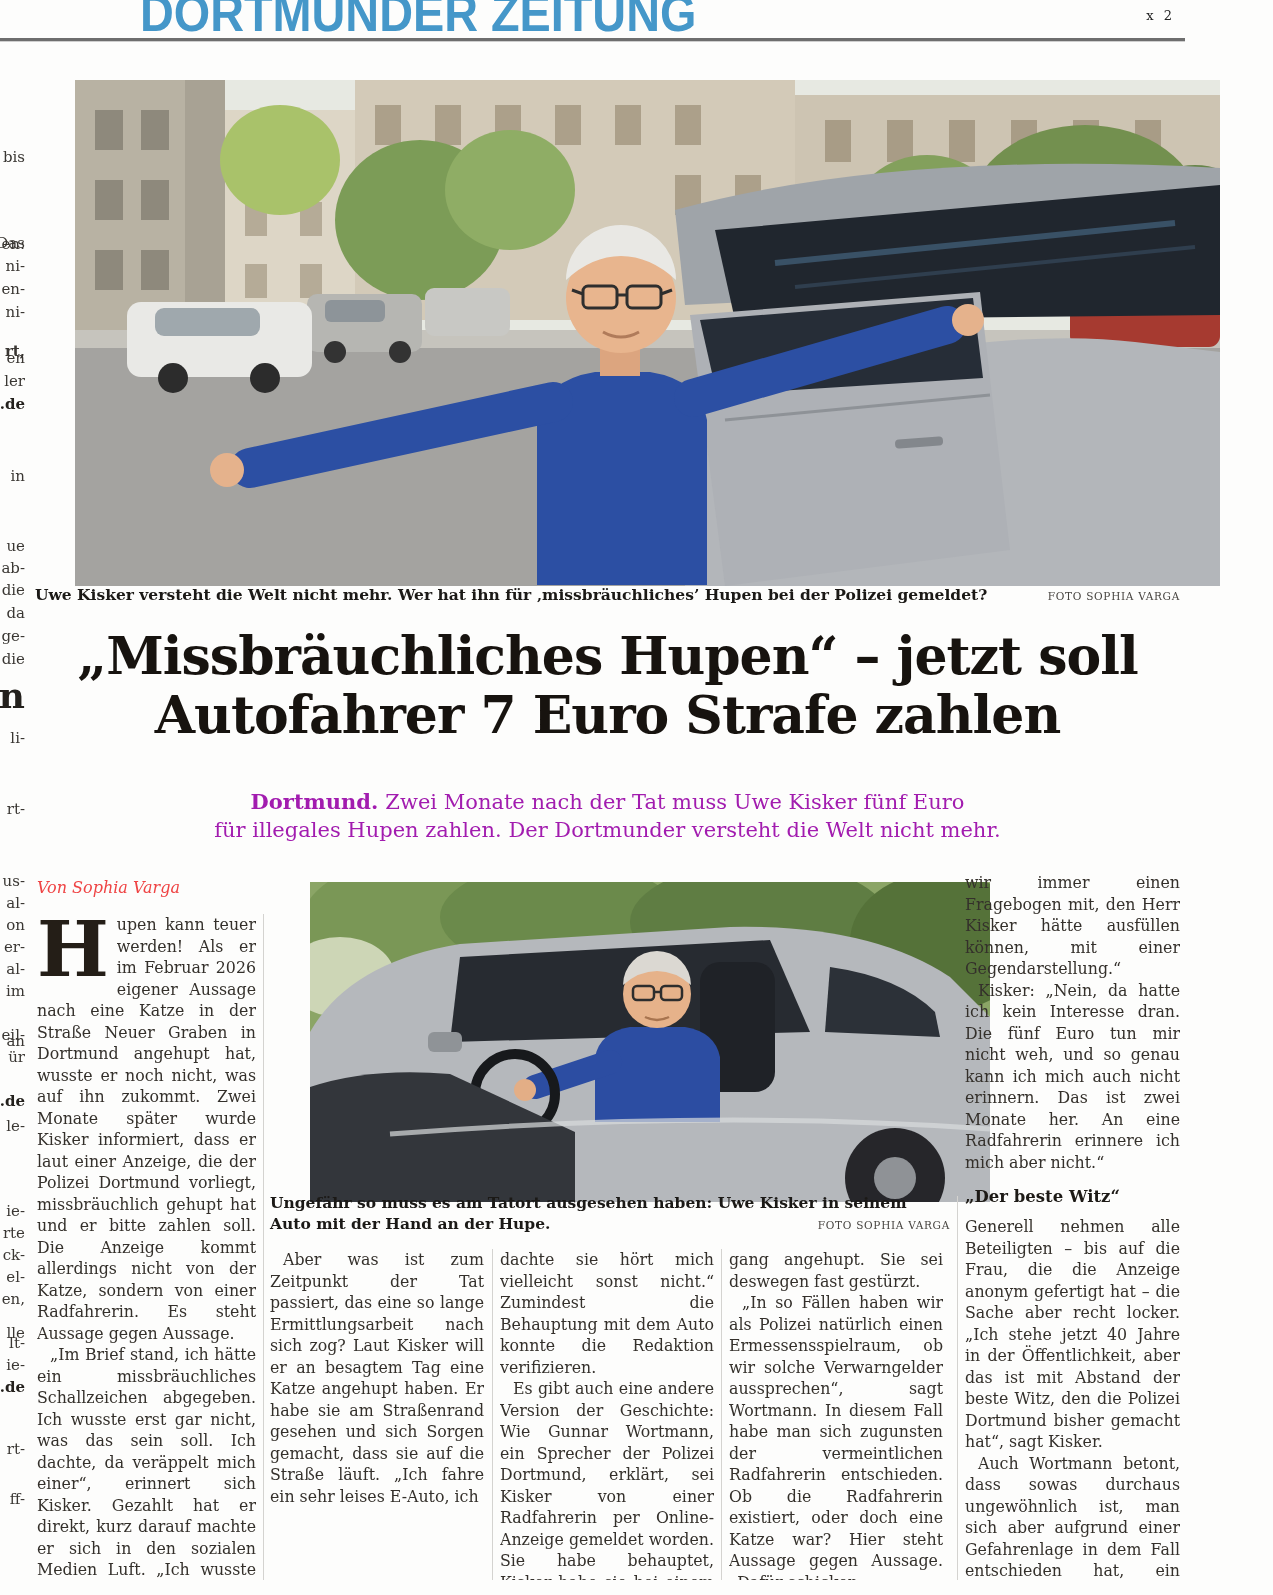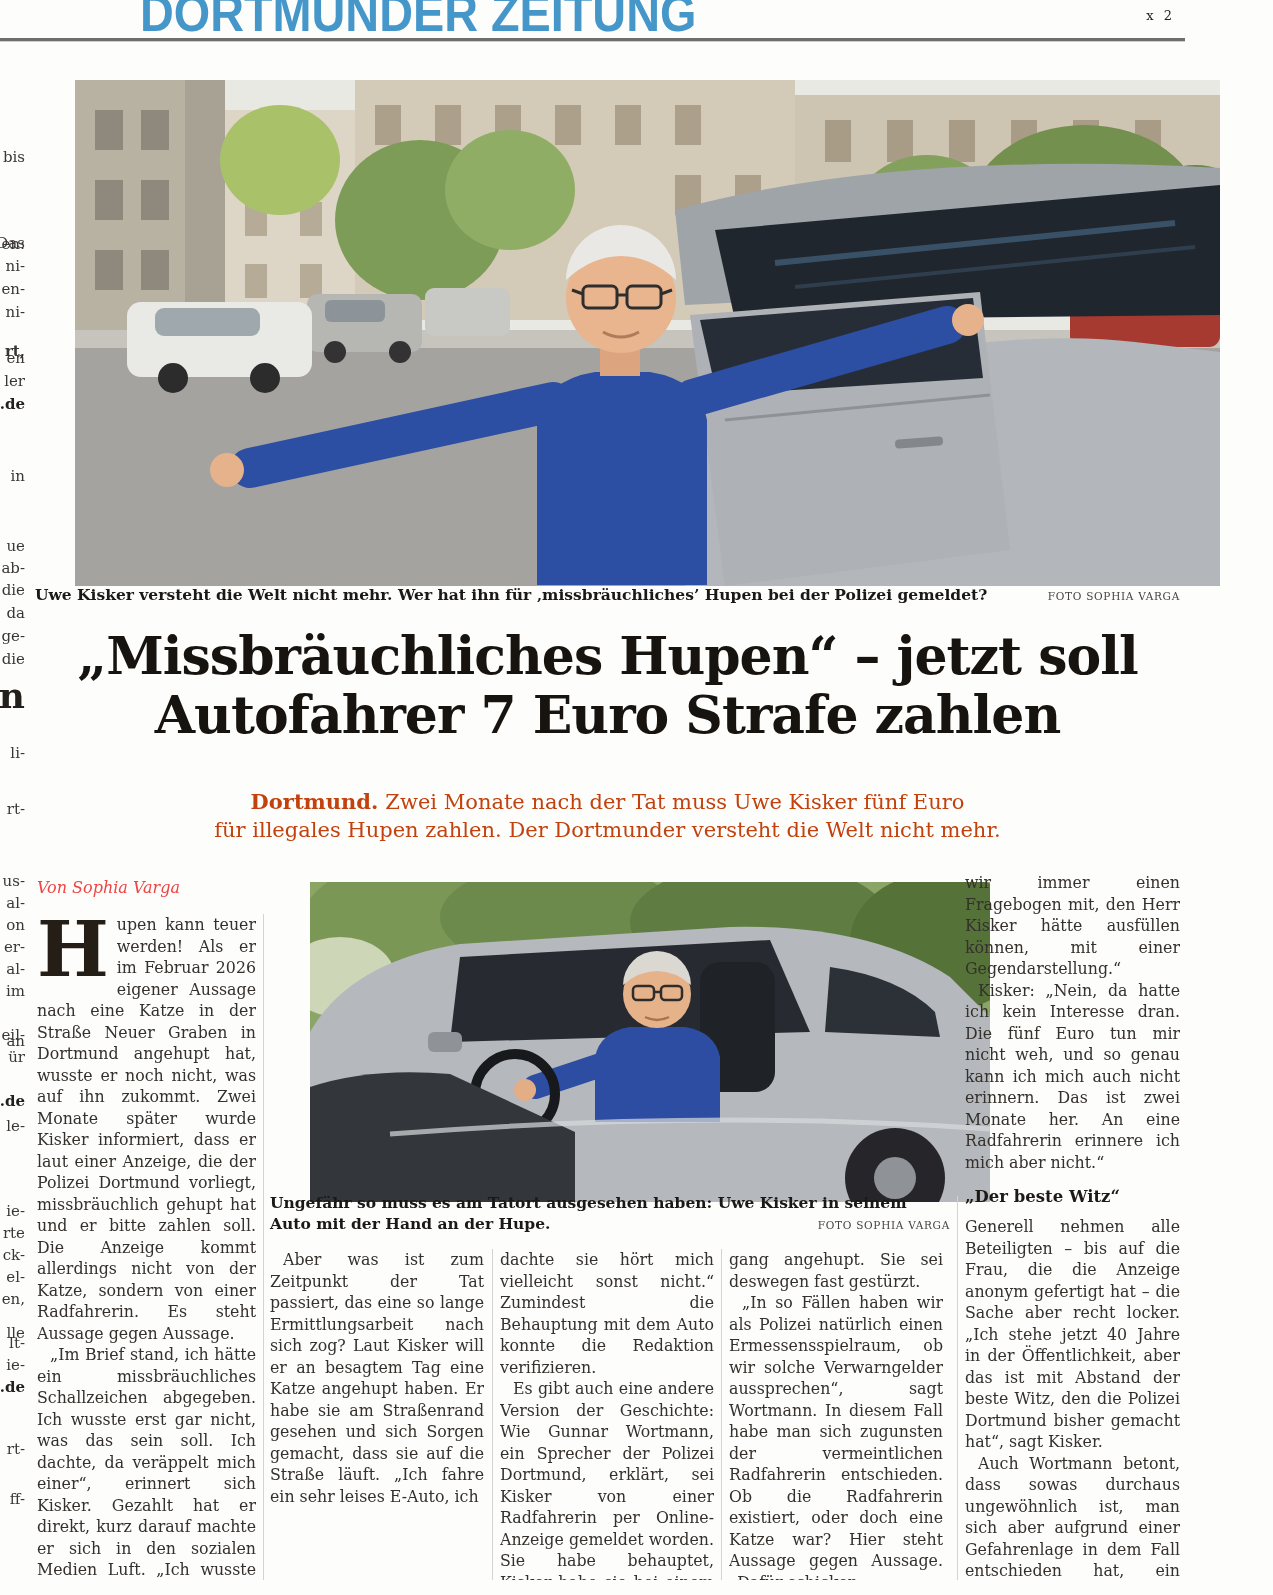--- a/index.html
+++ b/index.html
@@ -30,21 +30,21 @@
   .credit{font:400 10.5px "DejaVu Serif",serif;letter-spacing:.7px;color:#474440;white-space:nowrap;}
   .cap2{left:270px;top:1192px;width:680px;position:absolute;}
   .cap2 .cap-text{display:block;padding-right:0;}
   .cap2 .credit{position:absolute;right:0;bottom:3px;}
 
   
   .headline{position:absolute;left:35px;top:626px;width:1145px;margin:0;text-align:center;
     font:700 52px/1.14 "DejaVu Serif",serif;color:#17130f;letter-spacing:-1px;}
   .headline span{display:block;}
   .lede{position:absolute;left:35px;top:788px;width:1145px;margin:0;text-align:center;
-    font:400 21px/28px "DejaVu Serif",serif;color:#c2410c;}
+    font:400 21px/28px "DejaVu Serif",serif;color:#a21caf;}
   .lede-line{display:block;}
   .lede strong{margin-right:7px;}
   .byline{position:absolute;left:37px;top:878px;width:219px;font:italic 16px/20px "DejaVu Serif",serif;color:#ef4444;}
 
   
   .col{position:absolute;font:400 15.8px/21.5px "DejaVu Serif",serif;color:#34302b;text-align:justify;overflow:hidden;}
   .col p{margin:0;}
   .col .indent{text-indent:13px;}
   .col-a{left:37px;top:914px;width:219px;height:666px;}
   .col-b{left:270px;top:1249px;width:214px;height:331px;}
@@ -78,21 +78,21 @@
       <span class="frag" style="top: 372px;">ler</span>
       <span class="frag b" style="top: 395px;">A.de</span>
       <span class="frag" style="top: 467px;">in</span>
       <span class="frag" style="top: 537px;">ue</span>
       <span class="frag" style="top: 559px;">ab-</span>
       <span class="frag" style="top: 581px;">die</span>
       <span class="frag" style="top: 604px;">da</span>
       <span class="frag" style="top: 627px;">ge-</span>
       <span class="frag" style="top: 650px;">die</span>
       <span class="frag b" style="top: 686px; font-size: 36px;">n</span>
-      <span class="frag" style="top: 744px;">li-</span>
+      <span class="frag" style="top: 729px;">li-</span>
       <span class="frag" style="top: 800px;">rt-</span>
       <span class="frag" style="top: 872px;">us-</span>
       <span class="frag" style="top: 894px;">al-</span>
       <span class="frag" style="top: 916px;">on</span>
       <span class="frag" style="top: 938px;">er-</span>
       <span class="frag" style="top: 960px;">al-</span>
       <span class="frag" style="top: 982px;">im</span>
       <span class="frag" style="top: 1032px;">an</span>
       <span class="frag" style="top: 1026px;">eil-</span>
       <span class="frag" style="top: 1048px;">ür</span>

